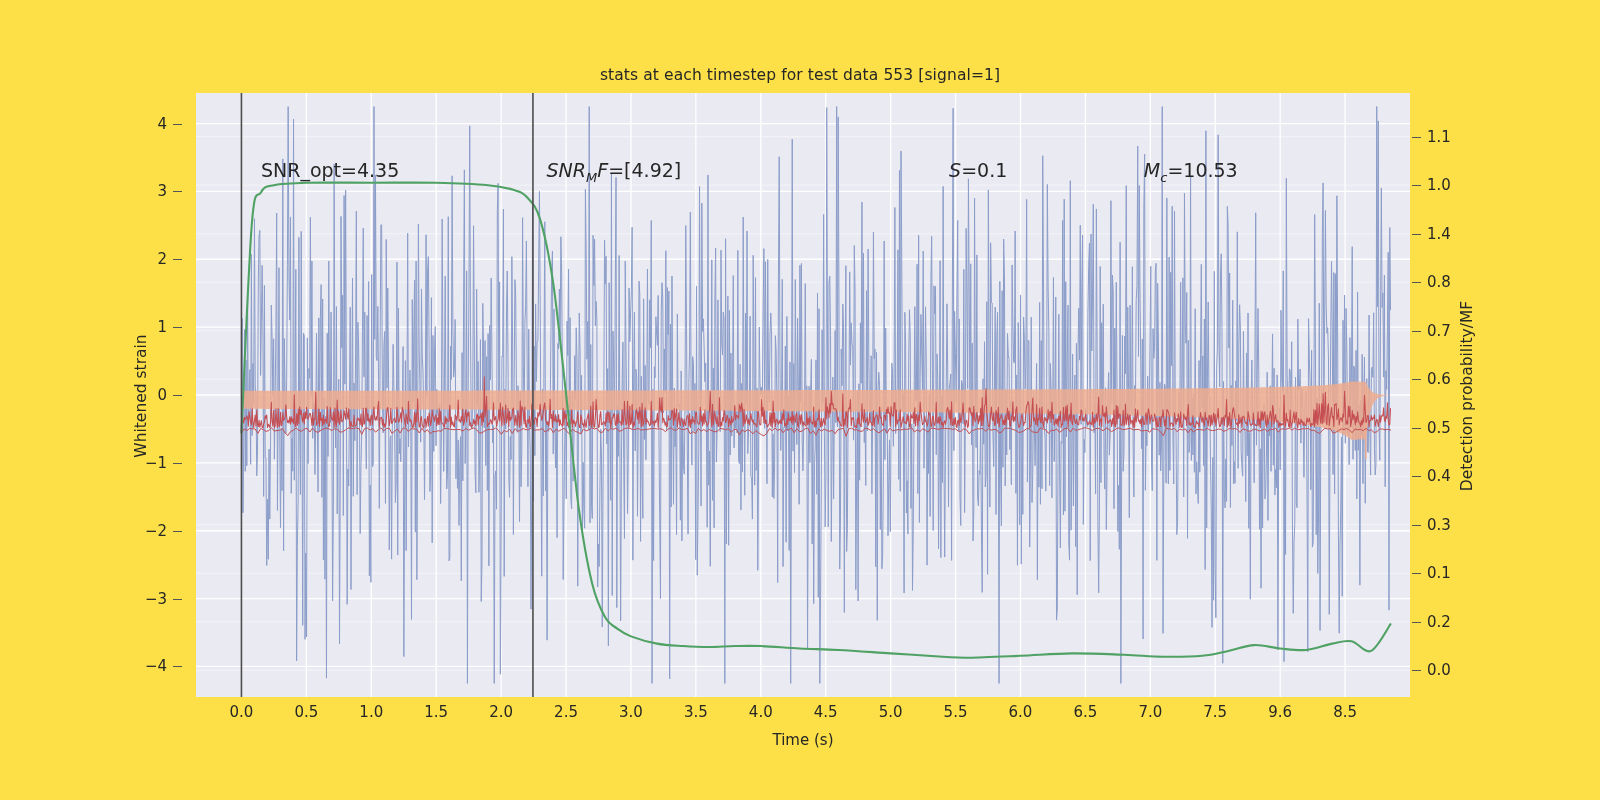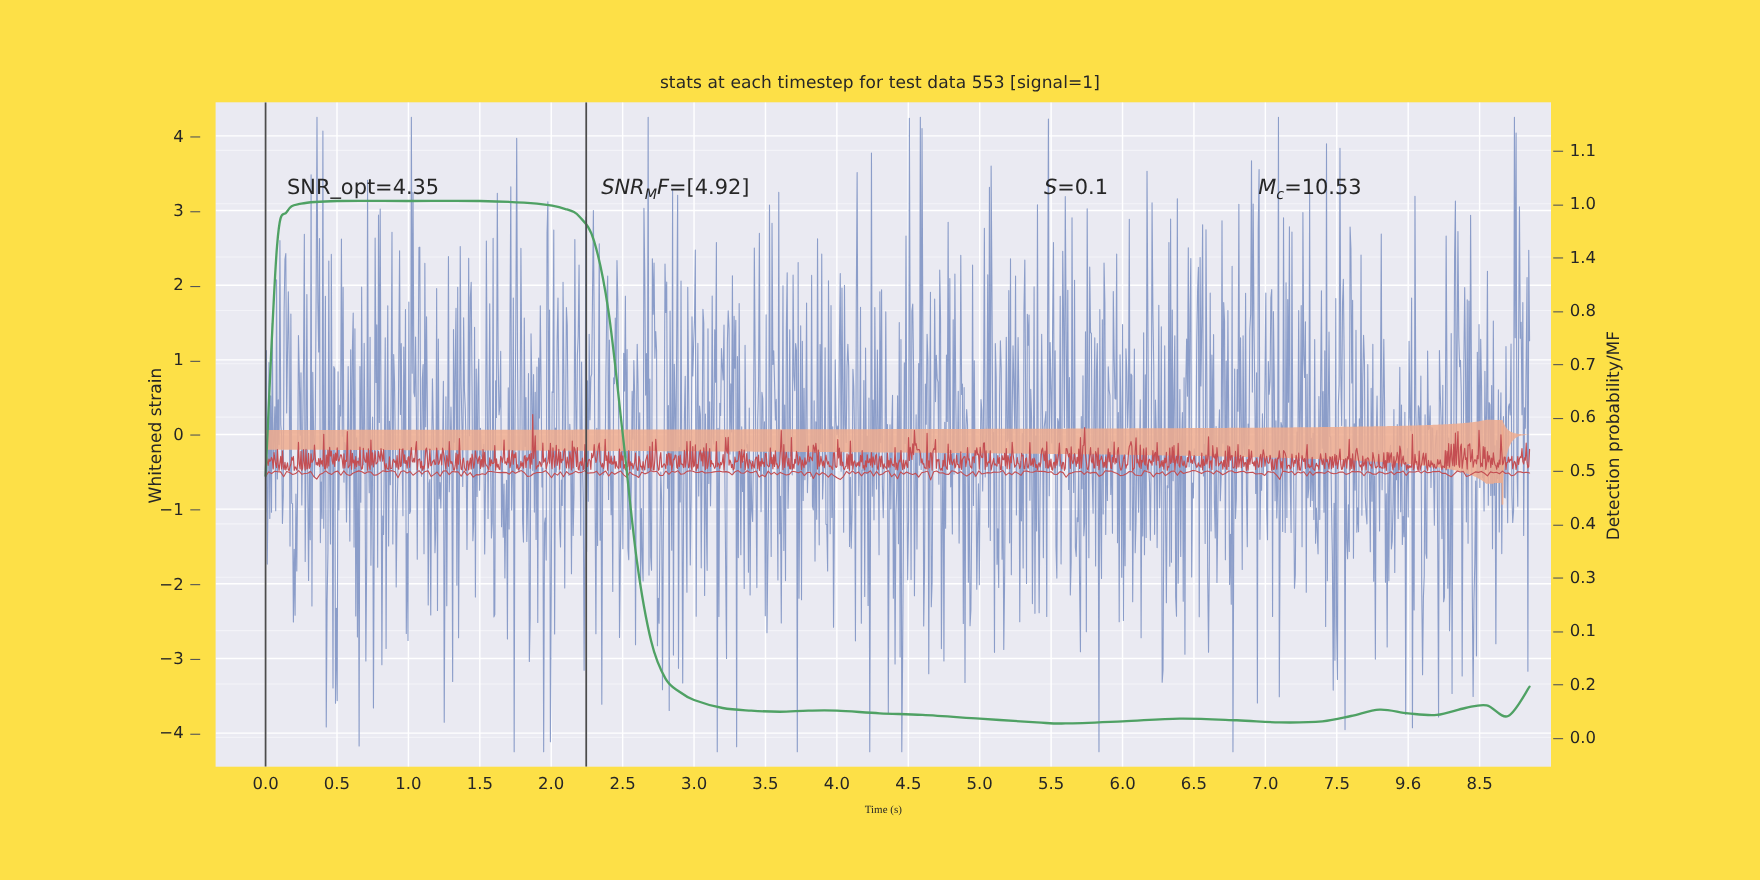--- a/index.html
+++ b/index.html
@@ -25,21 +25,21 @@
   .ytick-right .dash{display:inline-block;width:9px;margin-right:6px;
               border-top:1.4px solid #555;vertical-align:middle;}
   .xtick{position:absolute;top:703px;transform:translateX(-50%);
          font-size:15px;color:#262626;white-space:nowrap;}
 
   #ylabel-left{position:absolute;left:141px;top:396px;transform:translate(-50%,-50%) rotate(-90deg);
                font-size:15.5px;color:#262626;white-space:nowrap;}
   #ylabel-right{position:absolute;left:1467px;top:396px;transform:translate(-50%,-50%) rotate(-90deg);
                font-size:15.5px;color:#262626;white-space:nowrap;}
   #xlabel{position:absolute;left:803px;top:731px;transform:translateX(-50%);
-          font-size:10px;color:#262626;white-space:nowrap;font-family:Liberation Serif, serif;}
+          font-size:15px;color:#262626;white-space:nowrap;}
 
   .anno{position:absolute;font-size:19px;color:#262626;white-space:nowrap;}
   .anno i{font-style:italic;}
   .anno sub{font-size:13px;font-style:italic;}
 </style>
 </head>
 <body>
 
 <div id="figure">
 

